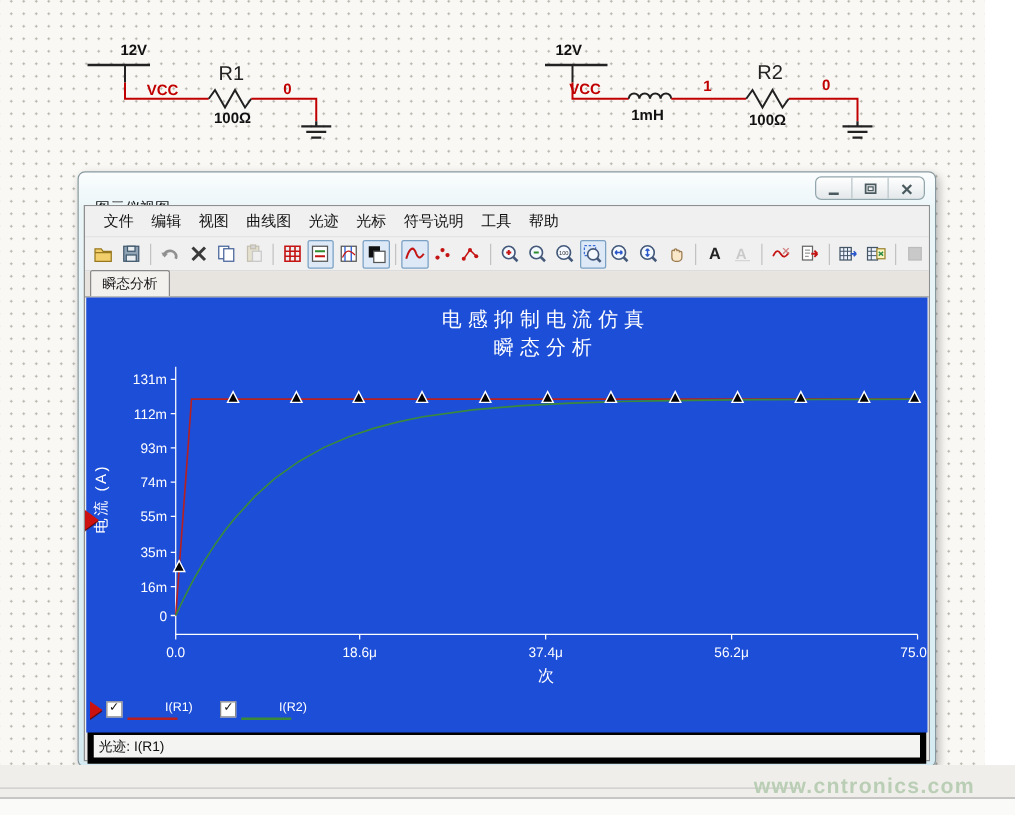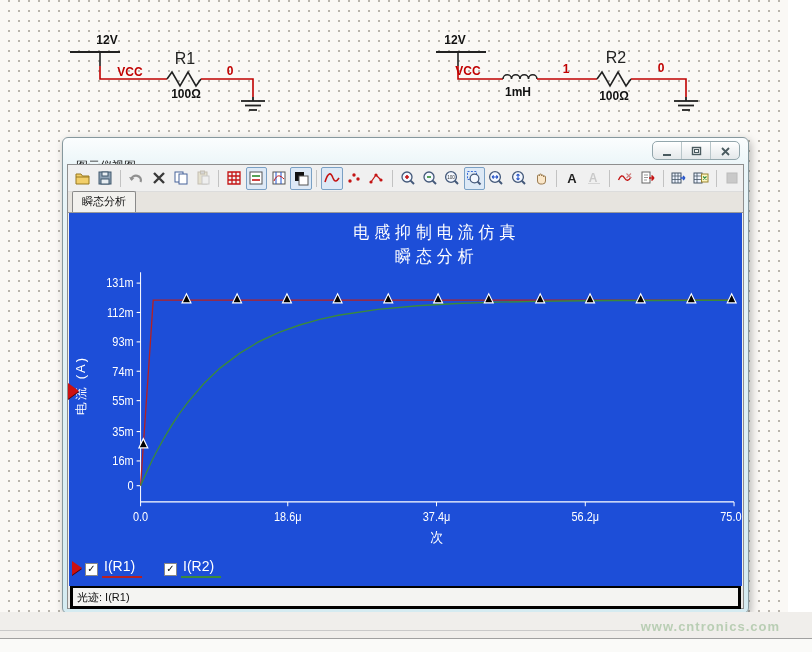--- a/index.html
+++ b/index.html
@@ -59,33 +59,33 @@
   #axis-arrow{left:-1px;top:170px;}
   #legend-row{position:absolute;left:3px;bottom:5px;height:26px;display:flex;
               align-items:center;}
   #legend-arrow{position:relative;margin-right:3px;border-left-width:10px;
                 border-top-width:7px;border-bottom-width:7px;}
   .leg-item{display:flex;align-items:flex-end;margin-right:22px;}
   .leg-cb{width:11px;height:11px;background:#fff;border:1px solid #888;
           font-size:10px;line-height:10px;text-align:center;color:#111;
           margin-right:4px;margin-bottom:2px;}
   .leg-txt{display:flex;flex-direction:column;}
-  .leg-name{color:#fff;font-size:14px;padding-left:2px;}
+  .leg-name{color:#fff;font-size:10px;padding-left:2px;margin-left:28px;}
   .leg-line{width:40px;height:2px;margin-top:2px;}
 
   .statusbar{height:22px;display:flex;align-items:center;background:#ebeae8;}
-  .status-field{flex:1;margin:1px 2px;border:3px solid #000000;background:#f4f4f2;
+  .status-field{flex:1;margin:1px 2px;border:5px solid #000000;background:#f4f4f2;
                 font-size:11px;color:#111;padding:2px 4px;height:14px;}
 
   
   .band1{position:absolute;left:0;top:612px;width:812px;height:26px;
          background:#f0eeeb;border-bottom:1px solid #a0a0a0;}
   .band2{position:absolute;left:0;top:639px;width:812px;height:13px;background:#fafaf8;}
   .band-line{position:absolute;left:0;top:630px;width:640px;height:1px;background:#c9c9c9;}
-  .watermark{position:absolute;right:8px;top:619px;font-size:13px;font-weight:bold;
+  .watermark{position:absolute;right:8px;top:619px;font-size:17px;font-weight:bold;
              color:#b9ceb4;letter-spacing:1px;z-index:5;}
 </style>
 </head>
 <body>
 <div id="screen">
 
   <svg id="schematic" width="812" height="137" viewBox="0 0 812 137">
 
     <g>
       <path d="M70 52 H120" stroke="#222" stroke-width="2" fill="none"></path>
@@ -153,20 +153,31 @@
         </span>
         <span class="winbtn">
           <svg width="14" height="14">
               <path d="M4 4 L11 11 M11 4 L4 11" stroke="#4a5a5f" stroke-width="1.8"></path>
             </svg>
         </span>
       </span>
     </div>
 
     <div class="gwin-content">
+      <div class="menubar" id="menubar">
+          <span class="menu-item">文件</span>
+          <span class="menu-item">编辑</span>
+          <span class="menu-item">视图</span>
+          <span class="menu-item">曲线图</span>
+          <span class="menu-item">光迹</span>
+          <span class="menu-item">光标</span>
+          <span class="menu-item">符号说明</span>
+          <span class="menu-item">工具</span>
+          <span class="menu-item">帮助</span>
+        </div>
       <div class="toolbar" id="toolbar">
           <div class="tbtn">
             <svg width="16" height="16" viewBox="0 0 16 16">
               <path d="M1 4 h5 l1.5 2 H14 v8 H1 z" fill="#f2cf6a" stroke="#97781f"></path>
               <path d="M1 7 h13" stroke="#97781f" fill="none"></path>
             </svg>
           </div>
           <div class="tbtn">
             <svg width="16" height="16" viewBox="0 0 16 16">
               <rect x="2" y="2" width="12" height="12" fill="#8fa3b5" stroke="#41596e"></rect>

